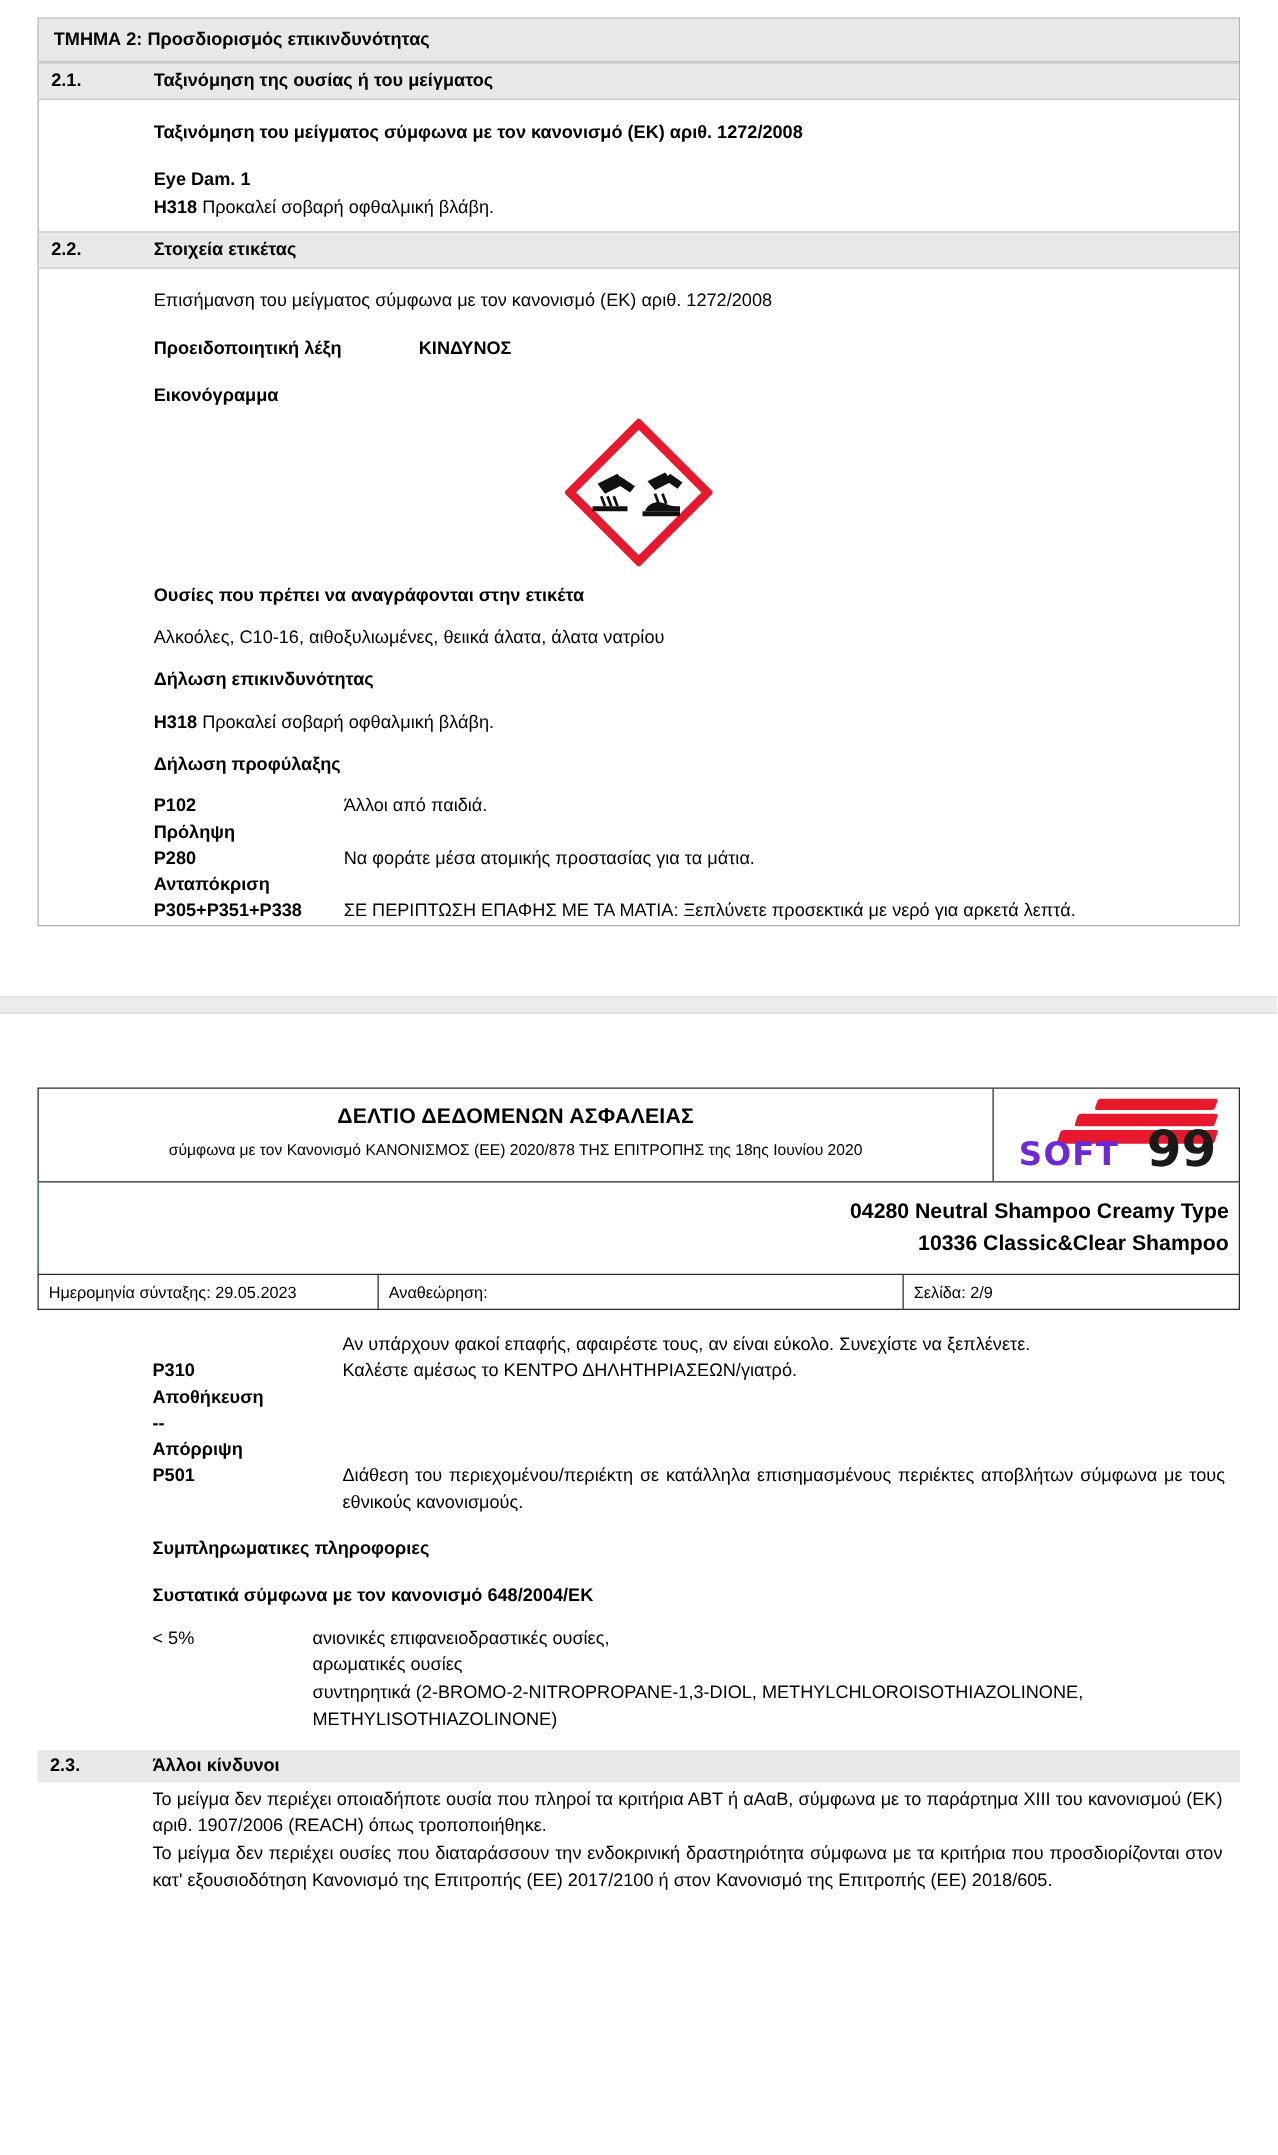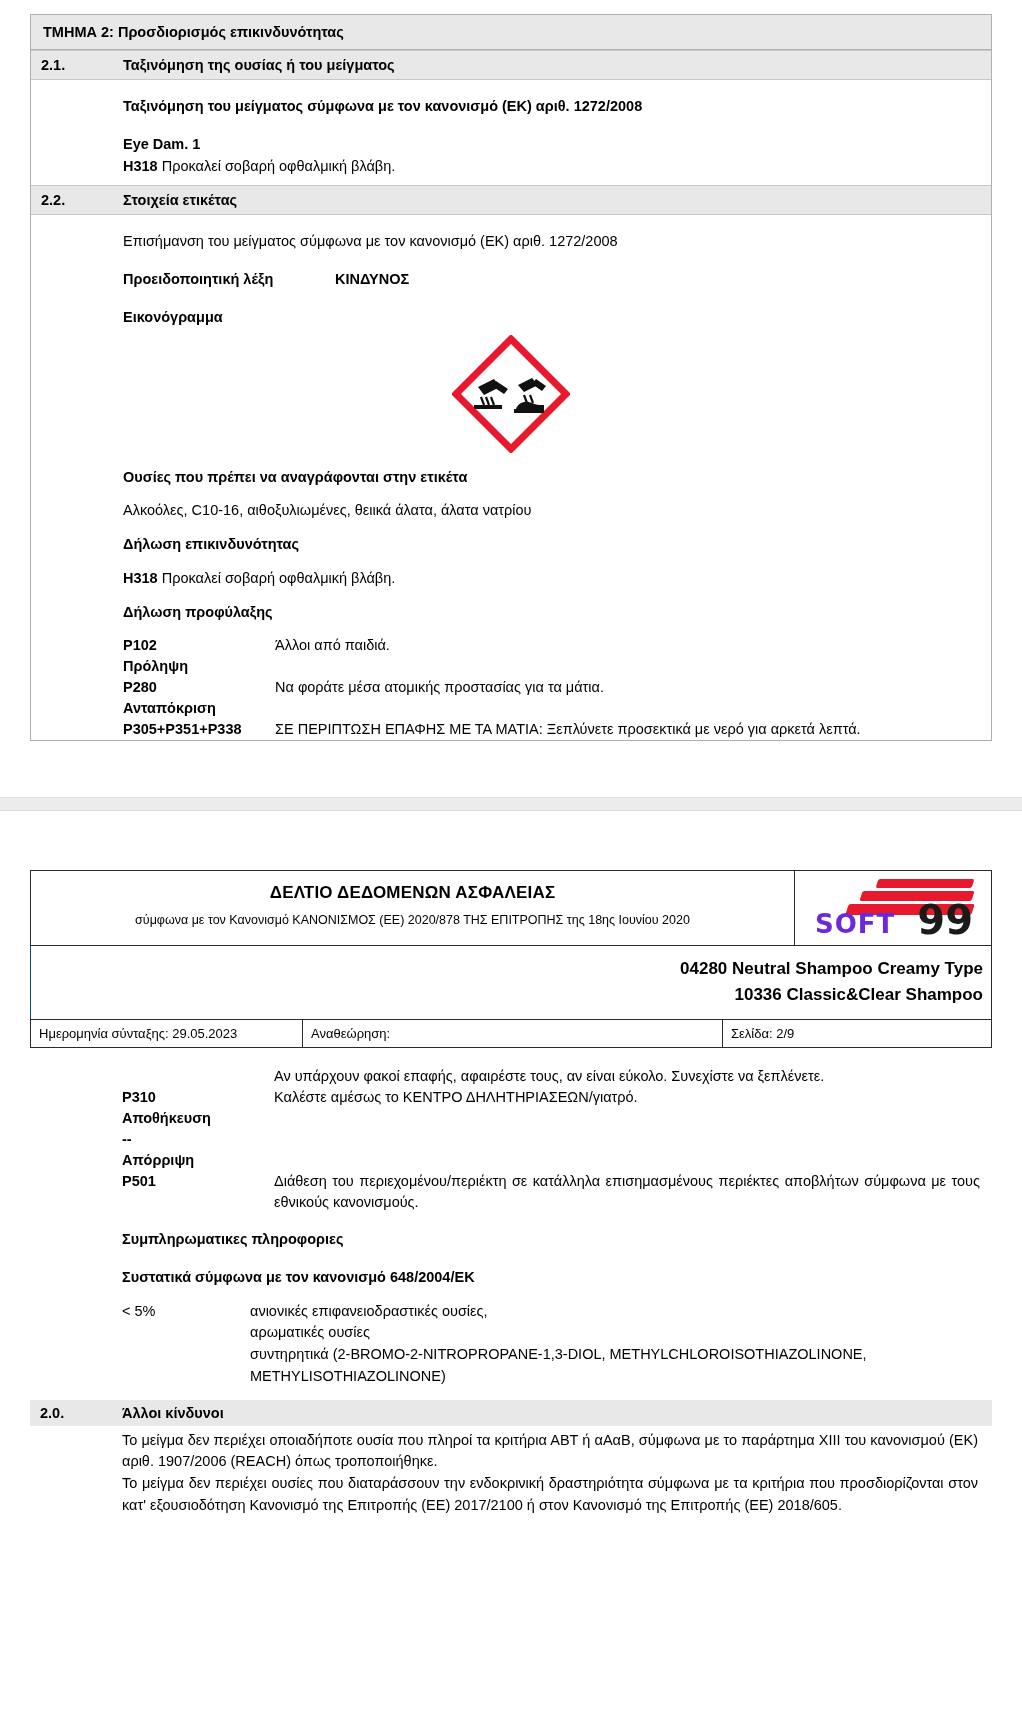--- a/index.html
+++ b/index.html
@@ -475,21 +475,21 @@
               <div>ανιονικές επιφανειοδραστικές ουσίες,</div>
               <div>αρωματικές ουσίες</div>
               <div>συντηρητικά (2-BROMO-2-NITROPROPANE-1,3-DIOL, METHYLCHLOROISOTHIAZOLINONE,</div>
               <div>METHYLISOTHIAZOLINONE)</div>
             </div>
           </div>
         </div>
       </div>
 
       <div class="sect-band">
-        <div class="num-col">2.0.</div>
+        <div class="num-col">2.3.</div>
         <div class="txt-col">Άλλοι κίνδυνοι</div>
       </div>
 
       <div class="sect-body">
         <div class="spacer"></div>
         <div class="content">
           <div class="just">Το μείγμα δεν περιέχει οποιαδήποτε ουσία που πληροί τα κριτήρια ΑΒΤ ή αΑαΒ, σύμφωνα με το παράρτημα XIII του κανονισμού (ΕΚ) αριθ. 1907/2006 (REACH) όπως τροποποιήθηκε.</div>
           <div class="just">Το μείγμα δεν περιέχει ουσίες που διαταράσσουν την ενδοκρινική δραστηριότητα σύμφωνα με τα κριτήρια που προσδιορίζονται στον κατ' εξουσιοδότηση Κανονισμό της Επιτροπής (ΕΕ) 2017/2100 ή στον Κανονισμό της Επιτροπής (ΕΕ) 2018/605.</div>
         </div>
       </div>

